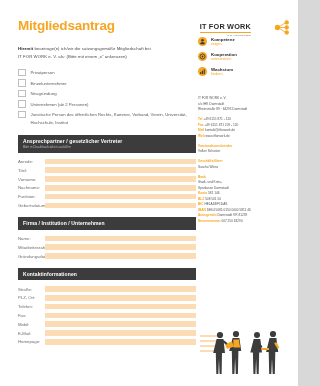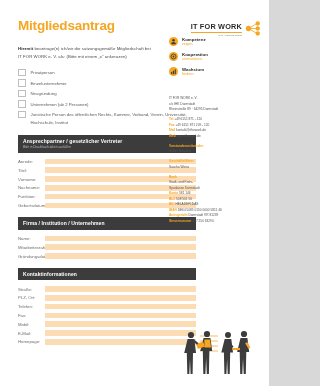--- a/index.html
+++ b/index.html
@@ -4,21 +4,21 @@
 <style>
   * { box-sizing: border-box; margin: 0; padding: 0; }
   html, body {
     width: 298px; height: 386px;
     background: #d8d8d8;
     font-family: "Liberation Sans", sans-serif;
     overflow: hidden;
   }
   #page {
     position: relative;
-    width: 269px; height: 386px;
+    width: 298px; height: 386px;
     background: #ffffff;
   }
   
   #left {
     position: absolute;
     left: 18px; top: 18px;
     width: 178px;
   }
   #doc-title {
     color: #f5a623;
@@ -98,22 +98,23 @@
 
   
   #right {
     position: absolute;
     right: 8px; top: 20px;
     width: 92px;
   }
   
   #logo-block {
     display: flex;
-    align-items: center;
+    align-items: flex-start;
     justify-content: flex-end;
+    gap: 20px;
   }
   #logo-text-wrap { text-align: left; margin-right: 3px; padding-top: 2px; }
   #logo-text {
     font-size: 7.3px;
     font-weight: bold;
     color: #2b2b2b;
     letter-spacing: 0.2px;
     display: block;
   }
   #logo-rule {

